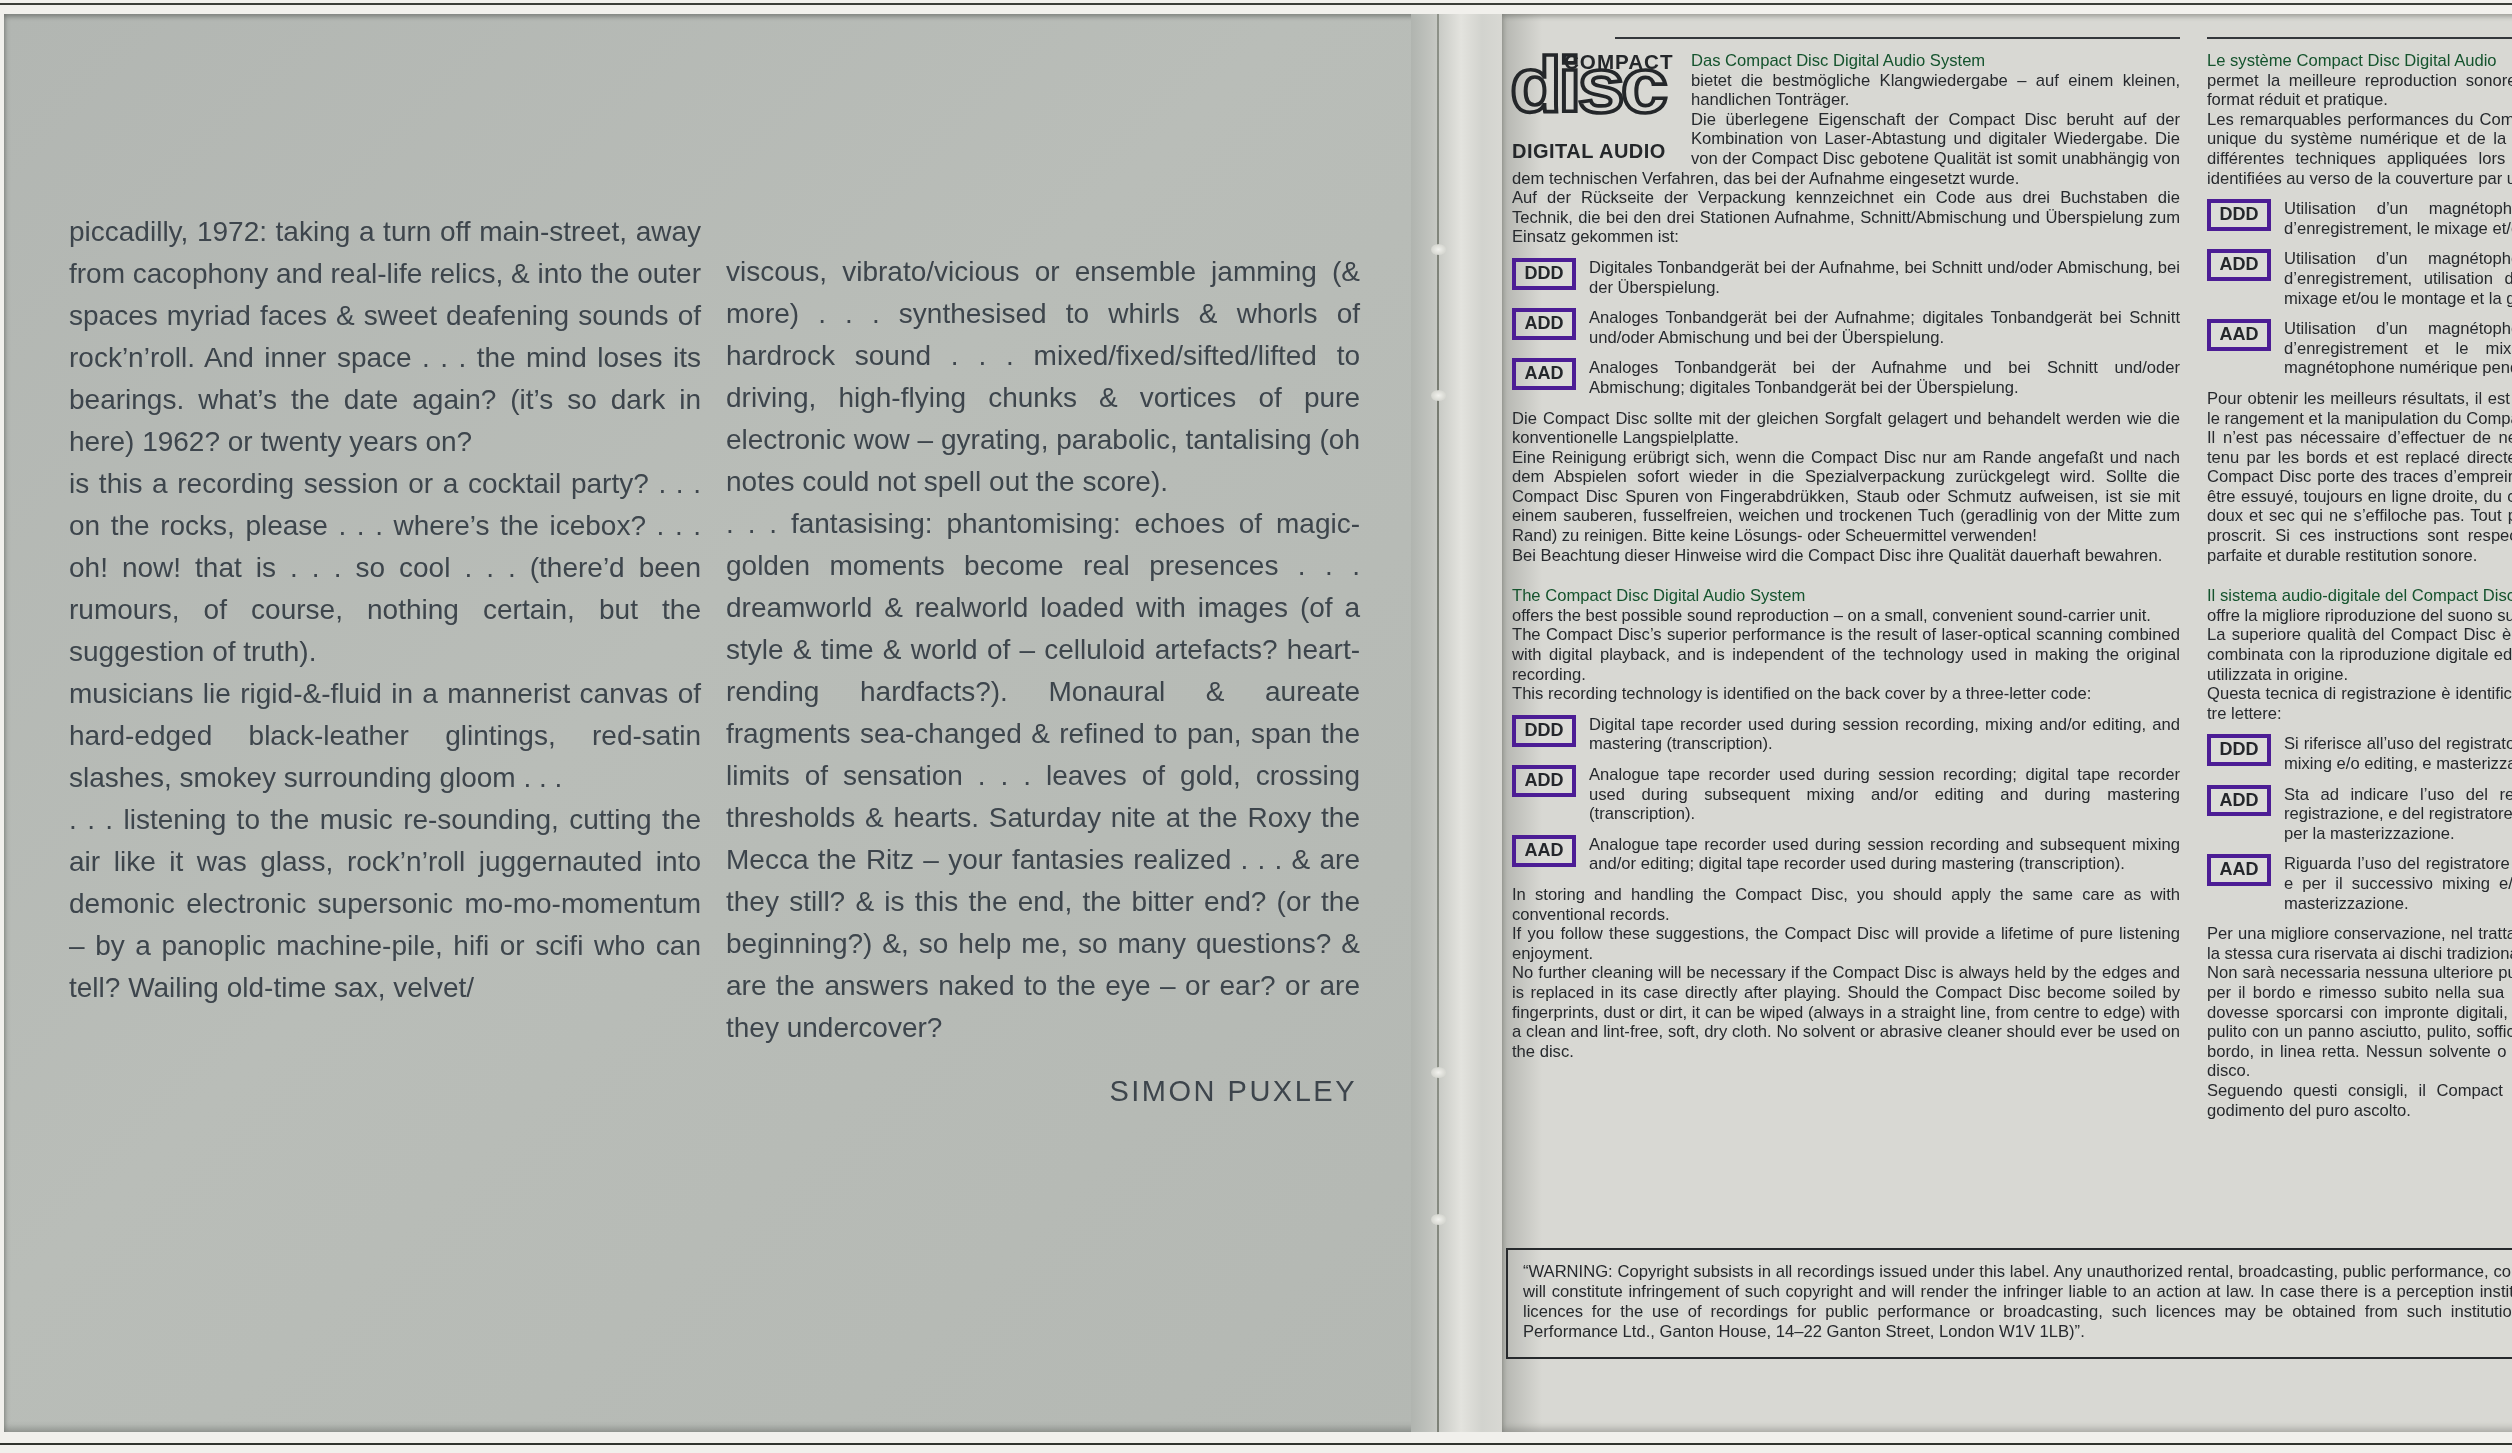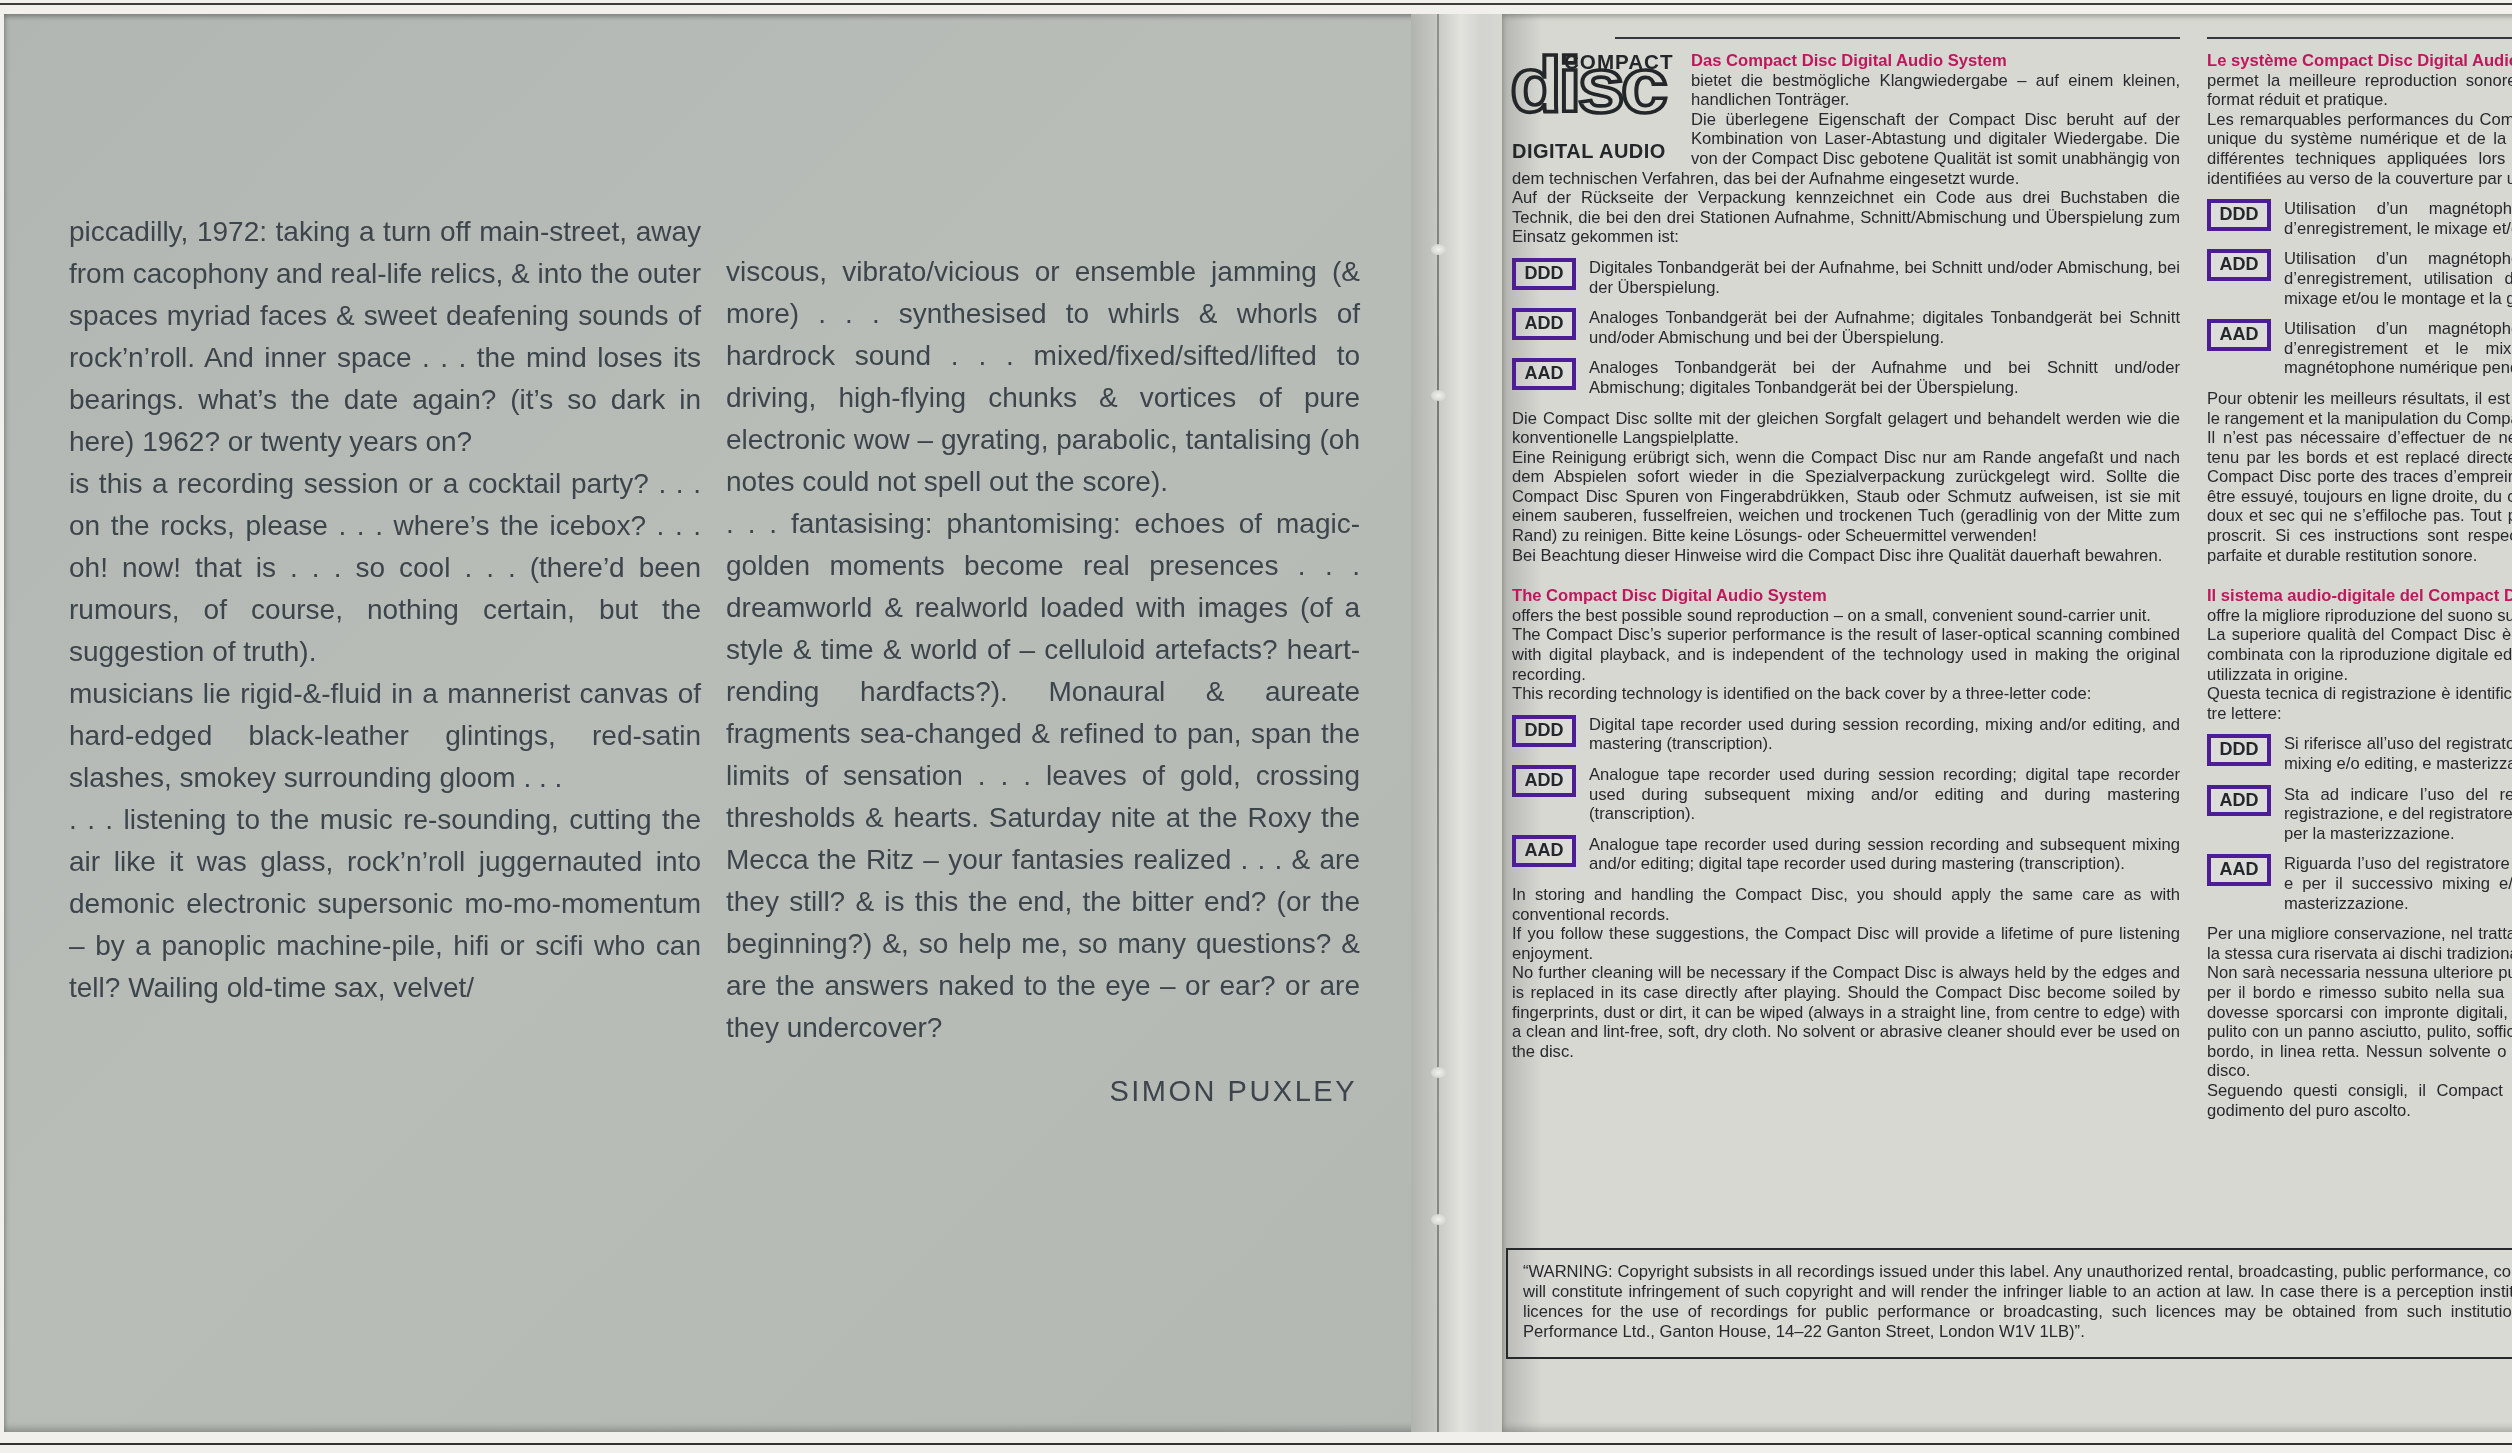--- a/index.html
+++ b/index.html
@@ -31,21 +31,21 @@
   .page-right{position:absolute;left:1502px;top:14px;width:1378px;height:1418px;background:#d8d8d3;
      box-shadow:inset 0 3px 4.5px rgba(50,52,48,.30), inset 0 -4px 6px rgba(50,52,48,.25);}
   .page-right::before{content:"";position:absolute;left:0;top:0;width:40px;height:100%;
      background:linear-gradient(to right,rgba(86,90,84,.28),rgba(86,90,84,0));}
   .col{position:absolute;color:#26292d;font-size:16.6px;line-height:19.6px;text-align:justify;}
   .col p{margin:0;}
   .col-de{left:10px;top:23px;width:668px;}
   .col-fr{left:705px;top:23px;width:637px;}
   .col-rule{border-top:2px solid #34373b;height:0;margin-bottom:12px;}
   .rule-indent{margin-left:103px;}
-  .sec-heading{font-weight:bold;color:#be185d;}
+  .sec-heading{font-weight:normal;color:#14532d;}
   .section-gap{height:21px;}
 
   .code-row{display:flex;gap:13px;margin:11px 0;align-items:flex-start;}
   .code-badge{flex:0 0 auto;min-width:48px;text-align:center;border:4px solid #4c1d95;
      font-weight:bold;font-size:18px;line-height:1.1;padding:2px 4px;color:#24272b;background:rgba(255,255,255,.12);}
   .code-text{flex:1;}
 
   
   .cd-logo{float:left;width:166px;height:110px;position:relative;margin:1px 13px 4px 0;color:#24272a;}
   .cd-compact{position:absolute;left:52px;top:0;font-weight:bold;font-size:20.6px;letter-spacing:1px;}

